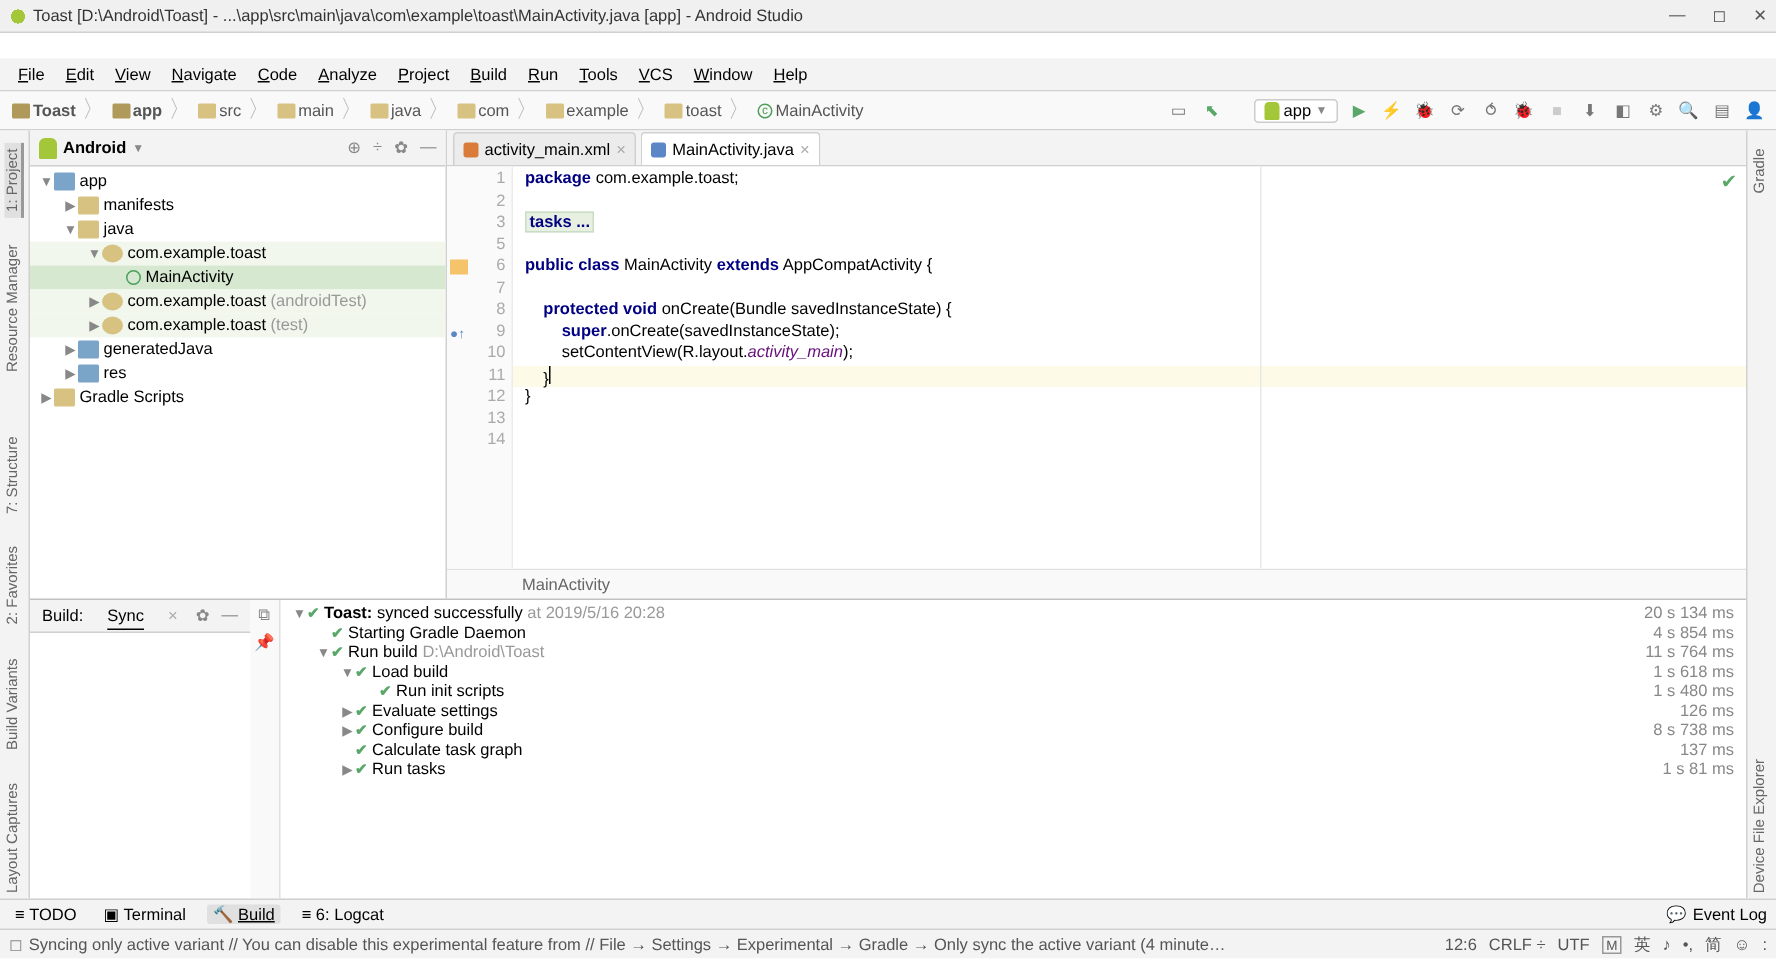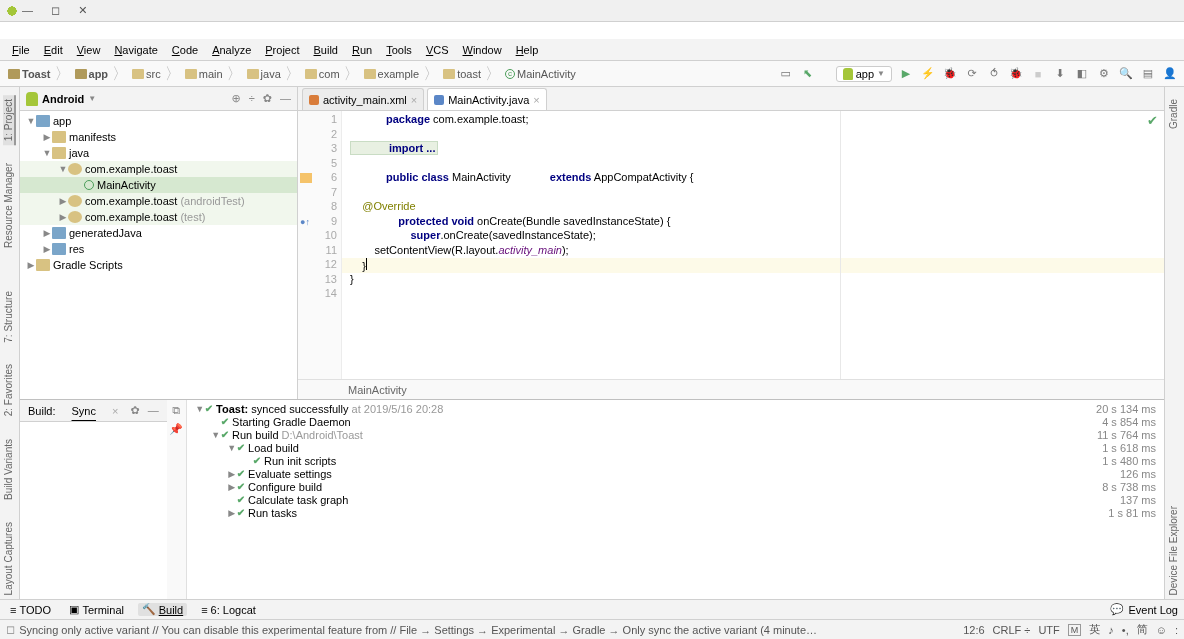--- a/index.html
+++ b/index.html
@@ -45,21 +45,21 @@
 .tab { height: 22px; border: 1px solid #d0d0d0; border-bottom: none; background: #ececec; padding: 0 6px; display: flex; align-items: center; gap: 4px; margin-right: 3px; border-radius: 3px 3px 0 0; }
 .tab.active { background: #fff; }
 .tab .tclose { color: #aaa; font-size: 11px; }
 .tab .ticon2 { width: 10px; height: 10px; }
 .editor-body { flex: 1; display: flex; position: relative; background: #fff; overflow: hidden; }
 .gutter { width: 44px; background: #fafafa; border-right: 1px solid #ececec; text-align: right; padding: 2px 4px 0 0; color: #aaa; font-family: Consolas, monospace; font-size: 11px; }
 .gutter div { height: 14.5px; position: relative; }
 .gmark { position: absolute; left: 2px; top: 2px; width: 12px; height: 10px; }
 .code { flex: 1; font-family: Consolas, monospace; font-size: 11px; padding: 2px 0 0 8px; position: relative; }
 .code-line { height: 14.5px; white-space: pre; }
-.kw { color: #000080; font-weight: bold; margin-left: 36px; }
+.kw { color: #000080; font-weight: bold; }
 .ann { color: #808000; }
 .str { color: #660e7a; font-style: italic; }
 .em-line { background: #fdfae8; margin-left: -8px; padding-left: 8px; margin-right: -400px; }
 .breadcrumb-bottom { height: 20px; background: #f9f9f9; border-top: 1px solid #e0e0e0; display: flex; align-items: center; padding-left: 50px; color: #666; }
 .build-panel { height: 200px; border-top: 1px solid #c0c0c0; display: flex; flex-direction: row; background: #fff; }
 .build-header { height: 22px; background: #f3f3f3; border-bottom: 1px solid #d0d0d0; display: flex; align-items: center; padding: 0 8px; gap: 12px; }
 .build-tab { padding: 0 4px; }
 .build-tab.active { text-decoration: underline; text-underline-offset: 5px; }
 .build-header .br { margin-left: auto; display: flex; gap: 8px; color: #888; }
 .build-body { flex: 1; display: flex; }
@@ -77,20 +77,21 @@
 .status-bar .sr { margin-left: auto; display: flex; gap: 8px; align-items: center; }
 .status-bar .badge { border: 1px solid #999; padding: 0 2px; font-size: 9px; }
 .check-mark-top { position: absolute; top: 2px; right: 6px; color: #59a869; font-size: 13px; }
 .vline { position: absolute; top: 0; bottom: 0; left: 498px; width: 1px; background: #e8e8e8; }
 </style>
 </head>
 <body>
 
 <div class="titlebar">
   <span class="app-icon"></span>
+  <span class="title-text">Toast [D:\Android\Toast] - ...\app\src\main\java\com\example\toast\MainActivity.java [app] - Android Studio</span>
   <div class="win-controls">
     <span>—</span>
     <span>◻</span>
     <span>✕</span>
   </div>
 </div>
 
 <div class="menubar" id="menubar">
     <span>File</span>
     <span>Edit</span>
@@ -279,25 +280,24 @@
               <div>11</div>
               <div>12</div>
               <div>13</div>
               <div>14</div>
             </div>
           <div class="code" id="code">
             <div class="vline"></div>
             <span class="check-mark-top">✔</span>
           <div class="code-line"><span class="kw">package</span> com.example.toast;</div>
               <div class="code-line"></div>
-              <div class="code-line"><span style="background:#e8f0e2;border:1px solid #c9dcc4;padding:0 2px"><span class="kw">import ...</span></span></div>
+              <div class="code-line"><span style="background:#e8f0e2;border:1px solid #c9dcc4;padding:0 2px"><span class="kw">tasks ...</span></span></div>
               <div class="code-line"></div>
               <div class="code-line"><span class="kw">public class</span> MainActivity <span class="kw">extends</span> AppCompatActivity {</div>
               <div class="code-line"></div>
-              <div class="code-line">    <span class="ann">@Override</span></div>
               <div class="code-line">    <span class="kw">protected void</span> onCreate(Bundle savedInstanceState) {</div>
               <div class="code-line">        <span class="kw">super</span>.onCreate(savedInstanceState);</div>
               <div class="code-line">        setContentView(R.layout.<span class="str">activity_main</span>);</div>
               <div class="code-line em-line">    }<span style="border-left:1px solid #000;height:12px;display:inline-block"></span></div>
               <div class="code-line">}</div>
               <div class="code-line"></div>
             </div>
         </div>
         <div class="breadcrumb-bottom">
           <span>MainActivity</span>

